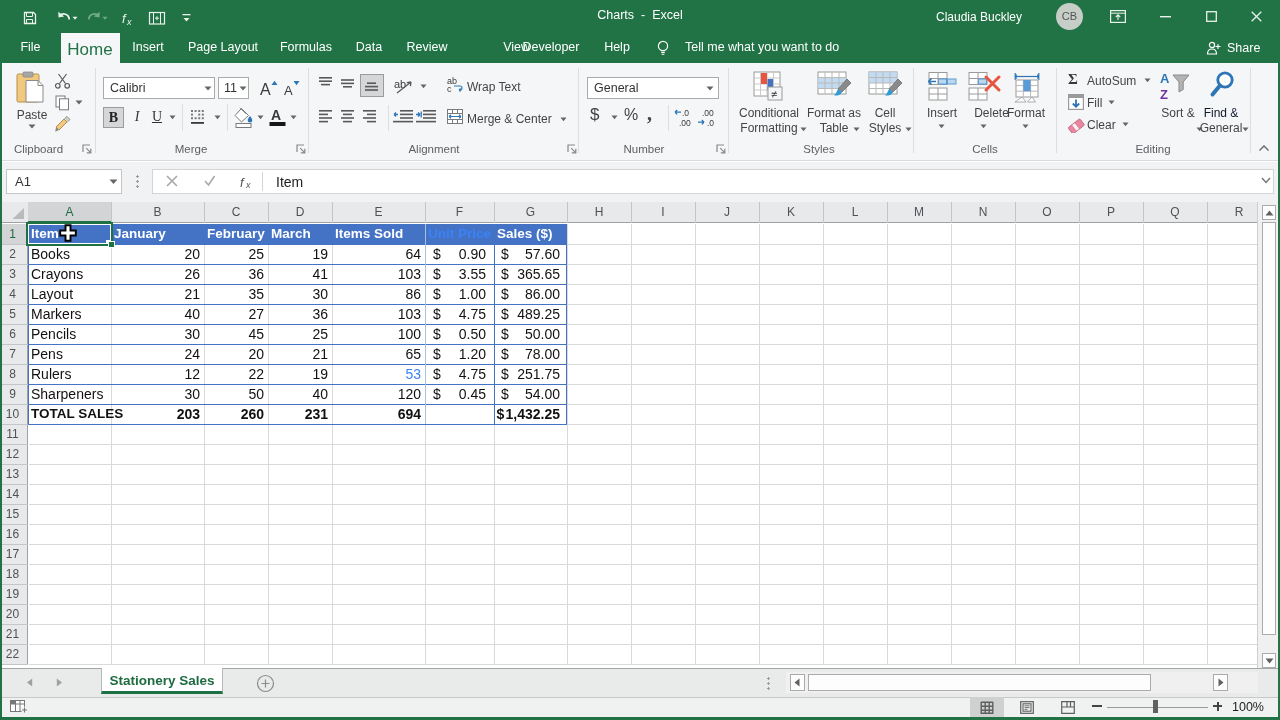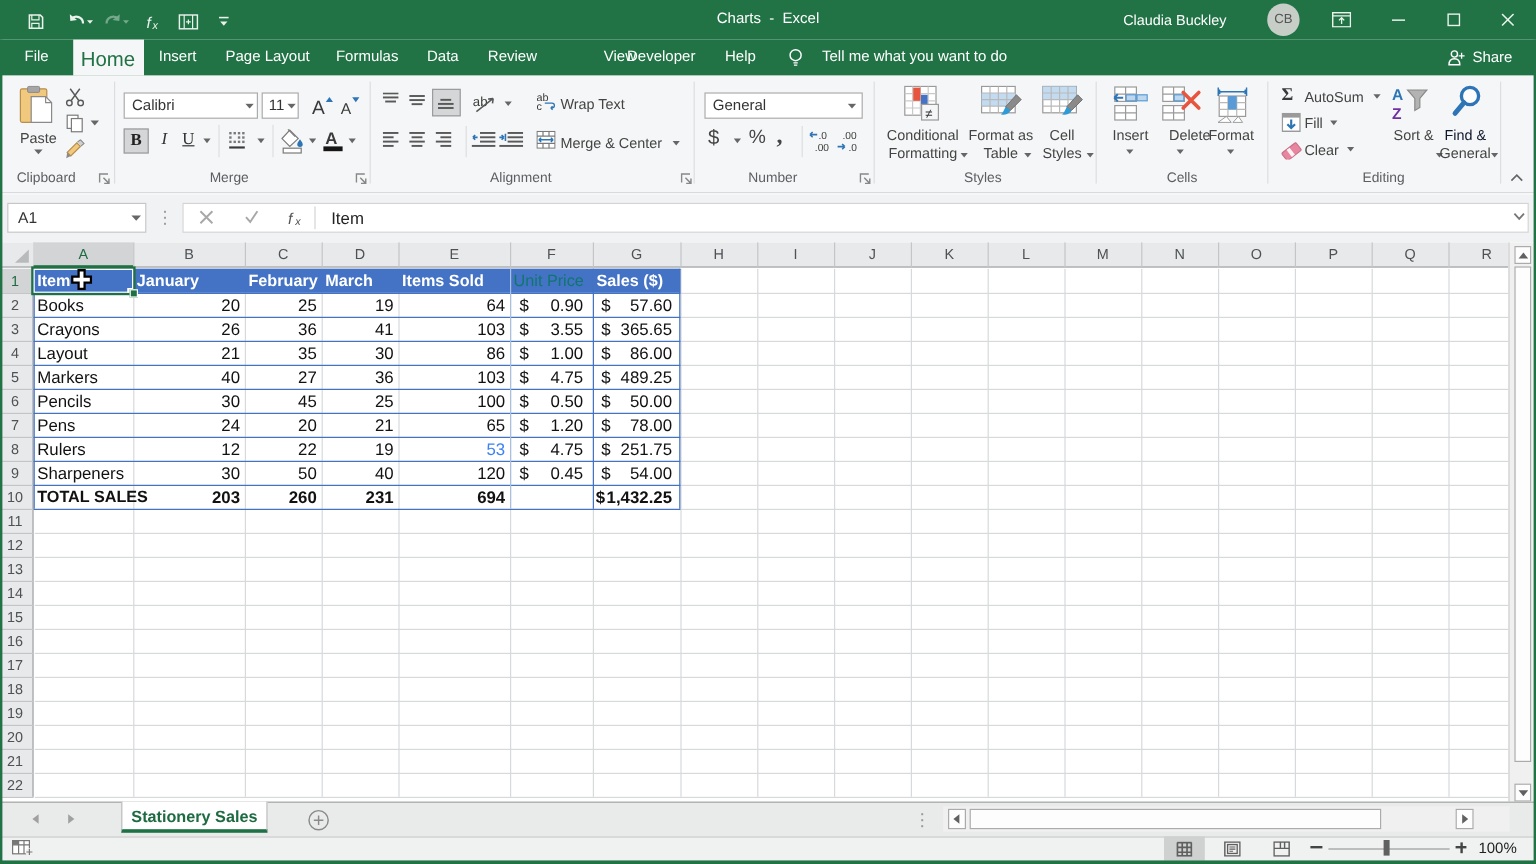--- a/index.html
+++ b/index.html
@@ -568,21 +568,21 @@
 <div class="ab" style="left:29px;top:604px;width:1228px;height:1px;background:#d7d9db;"></div>
 <div class="ab" style="left:29px;top:624px;width:1228px;height:1px;background:#d7d9db;"></div>
 <div class="ab" style="left:29px;top:644px;width:1228px;height:1px;background:#d7d9db;"></div>
 <div class="ab" style="left:29px;top:664px;width:1228px;height:1px;background:#d7d9db;"></div>
 <div class="ab" style="left:28px;top:224px;width:539px;height:20px;background:#4472c4;"></div>
 <div class="ab" style="left:31px;top:226px;font-size:13.5px;font-weight:bold;color:#fff;white-space:nowrap;">Item</div>
 <div class="ab" style="left:114px;top:226px;font-size:13.5px;font-weight:bold;color:#fff;white-space:nowrap;">January</div>
 <div class="ab" style="left:207px;top:226px;font-size:13.5px;font-weight:bold;color:#fff;white-space:nowrap;">February</div>
 <div class="ab" style="left:271px;top:226px;font-size:13.5px;font-weight:bold;color:#fff;white-space:nowrap;">March</div>
 <div class="ab" style="left:335px;top:226px;font-size:13.5px;font-weight:bold;color:#fff;white-space:nowrap;">Items Sold</div>
-<div class="ab" style="left:428px;top:226px;font-size:13.5px;font-weight:normal;color:#0f766e;white-space:nowrap;text-align:right;">Unit Price</div>
+<div class="ab" style="left:428px;top:226px;font-size:13.5px;font-weight:bold;color:#3b82f6;white-space:nowrap;text-align:right;">Unit Price</div>
 <div class="ab" style="left:497px;top:226px;font-size:13.5px;font-weight:bold;color:#fff;white-space:nowrap;">Sales ($)</div>
 <div class="ab" style="left:31px;top:246px;font-size:14px;color:#111;">Books</div>
 <div class="ab" style="left:134px;top:246px;width:66px;text-align:right;font-size:14px;color:#111;">20</div>
 <div class="ab" style="left:198px;top:246px;width:66px;text-align:right;font-size:14px;color:#111;">25</div>
 <div class="ab" style="left:262px;top:246px;width:66px;text-align:right;font-size:14px;color:#111;">19</div>
 <div class="ab" style="left:355px;top:246px;width:66px;text-align:right;font-size:14px;color:#111;">64</div>
 <div class="ab" style="left:433px;top:246px;font-size:14px;color:#111;">$</div>
 <div class="ab" style="left:426px;top:246px;width:60px;text-align:right;font-size:14px;color:#111;">0.90</div>
 <div class="ab" style="left:501px;top:246px;font-size:14px;color:#111;">$</div>
 <div class="ab" style="left:494px;top:246px;width:66px;text-align:right;font-size:14px;color:#111;">57.60</div>

